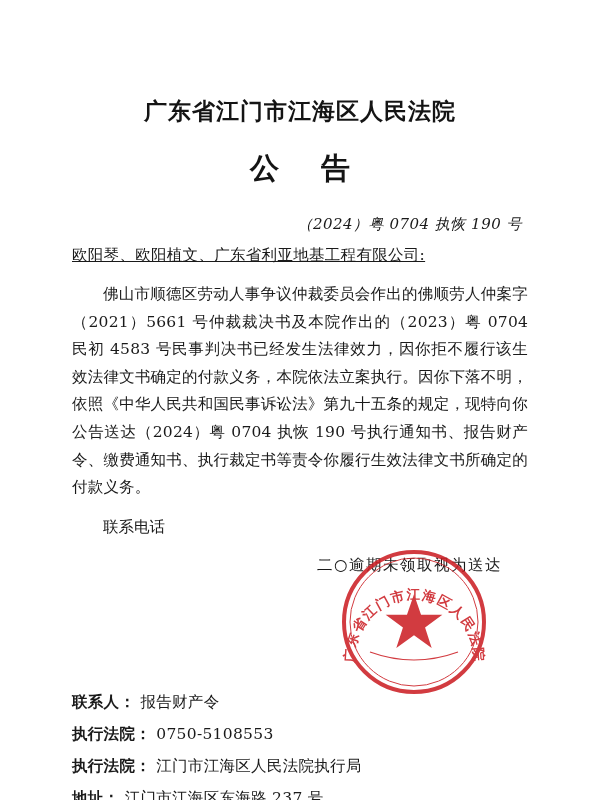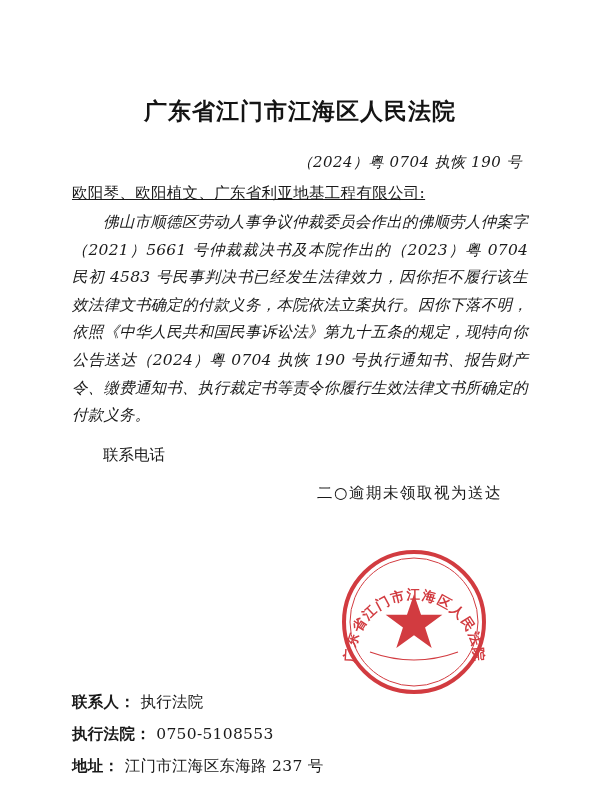--- a/index.html
+++ b/index.html
@@ -52,24 +52,23 @@
     font-size: 15.5px;
     margin-top: 8px;
     line-height: 1.75;
     letter-spacing: 0.3px;
     text-decoration: underline;
   }
   .body-para {
     font-size: 15.5px;
     line-height: 1.78;
     text-indent: 2em;
-    margin-top: 2px;
+    margin-top: 12px;
     text-align: justify;
     letter-spacing: 0.2px;
-    font-style: italic;
   }
   .closing {
     font-size: 15.5px;
     line-height: 1.78;
     text-indent: 2em;
     margin-top: 12px;
   }
   .date-line {
     font-size: 15.5px;
     text-align: right;
@@ -103,20 +102,21 @@
     font-weight: bold;
   }
 </style>
 </head>
 <body>
 
 <div class="page">
 
   <div class="court-title">广东省江门市江海区人民法院</div>
 
+  <div class="doc-type">公 告</div>
 
   <div class="case-number">（2024）粤 0704 执恢 190 号</div>
 
   <div class="recipients">欧阳琴、欧阳植文、广东省利亚地基工程有限公司:</div>
 
   <div class="body-para">佛山市顺德区劳动人事争议仲裁委员会作出的佛顺劳人仲案字（2021）5661 号仲裁裁决书及本院作出的（2023）粤 0704 民初 4583 号民事判决书已经发生法律效力，因你拒不履行该生效法律文书确定的付款义务，本院依法立案执行。因你下落不明，依照《中华人民共和国民事诉讼法》第九十五条的规定，现特向你公告送达（2024）粤 0704 执恢 190 号执行通知书、报告财产令、缴费通知书、执行裁定书等责令你履行生效法律文书所确定的付款义务。</div>
 
 
   <div class="closing">联系电话</div>
 
@@ -133,25 +133,29 @@
       <g transform="translate(74,76) scale(1.35)">
         <polygon fill="#cc2026" points="0,-22 5.2,-6.8 21,-6.8 8.2,2.6 13.1,17.8 0,8.4 -13.1,17.8 -8.2,2.6 -21,-6.8 -5.2,-6.8"></polygon>
       </g>
       <path d="M 30 104 Q 74 120 118 104" fill="none" stroke="#cc2026" stroke-width="1.2"></path>
     </g>
   </svg>
 
   <div class="contact-block">
     <div class="contact-row">
       <span class="contact-label">联系人：</span>
-      <span class="contact-value">执行法院</span>
+      <span class="contact-value">报告财产令</span>
     </div>
     <div class="contact-row">
       <span class="contact-label">执行法院：</span>
       <span class="contact-value">0750-5108553</span>
+    </div>
+    <div class="contact-row">
+      <span class="contact-label">执行法院：</span>
+      <span class="contact-value">江门市江海区人民法院执行局</span>
     </div>
     <div class="contact-row">
       <span class="contact-label">地址：</span>
       <span class="contact-value">江门市江海区东海路 237 号</span>
     </div>
   </div>
 
 </div>
 
 </body></html>

